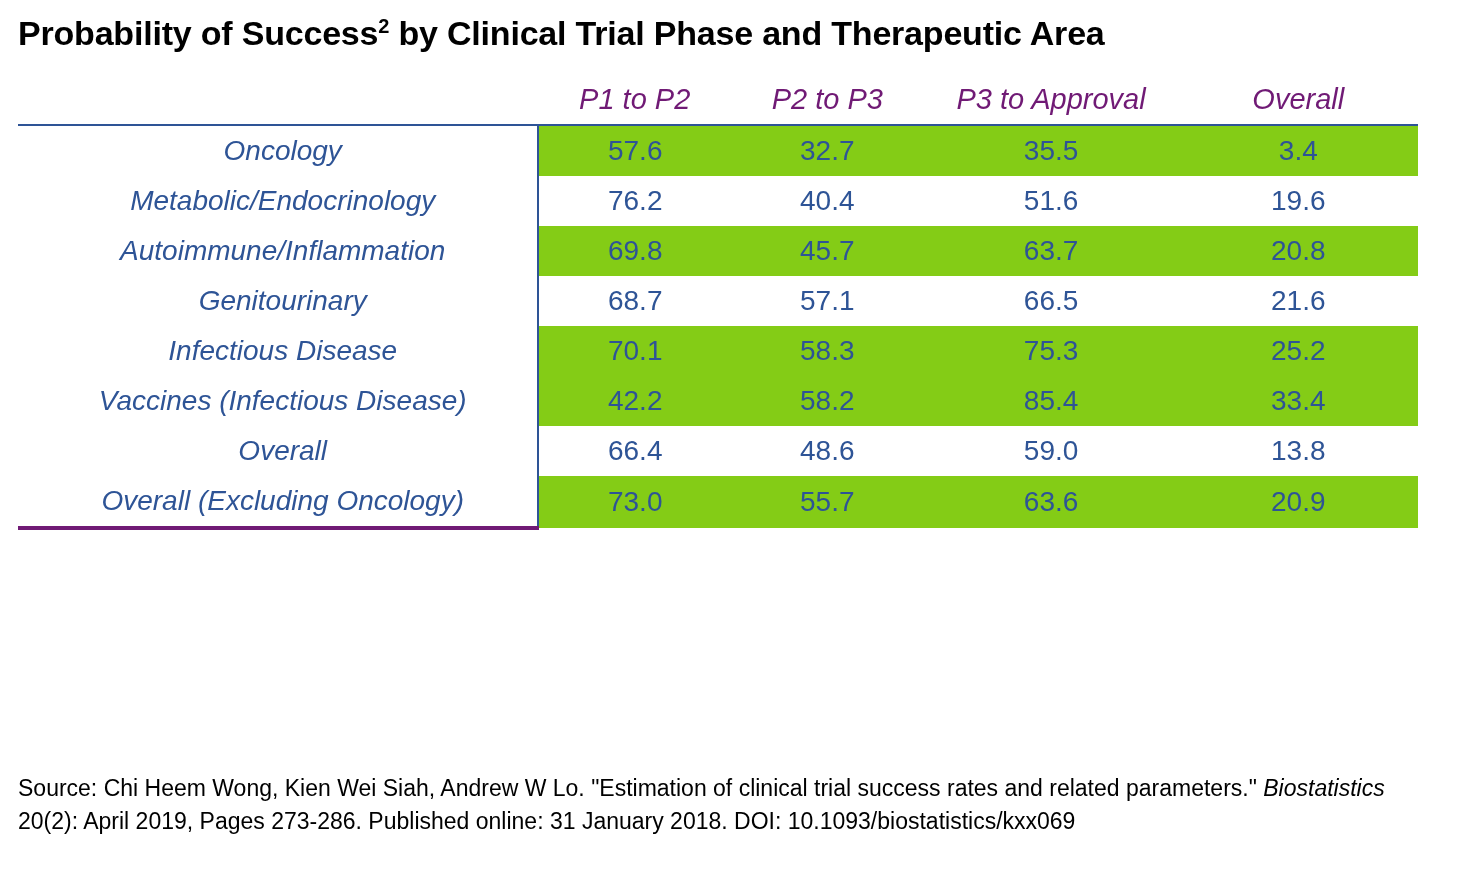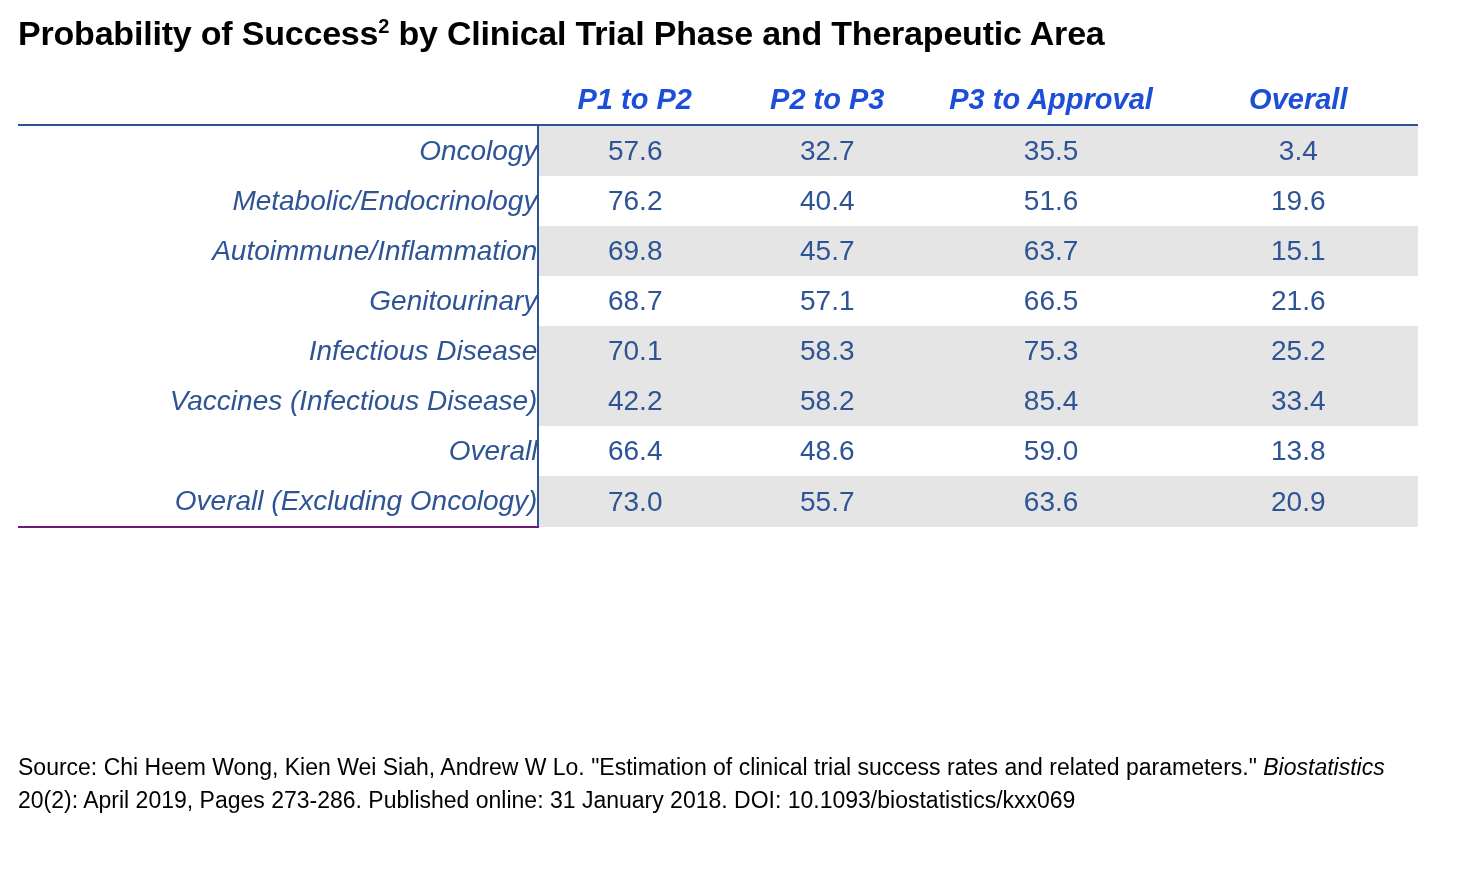--- a/index.html
+++ b/index.html
@@ -42,60 +42,60 @@
     width: 1400px;
     table-layout: fixed;
   }
   table.psdata col.c-label { width: 500px; }
   table.psdata col.c-num   { width: 185px; }
   table.psdata col.c-num3  { width: 245px; }
   table.psdata col.c-num4  { width: 230px; }
   thead th {
     font-size: 29px;
     font-style: italic;
-    font-weight: bold;
-    color: #1d4ed8;
+    font-weight: normal;
+    color: #701a75;
     padding: 0 0 8px 0;
     text-align: center;
     vertical-align: bottom;
     border-bottom: 2px solid #2e5496;
   }
   thead th.blank {
     border-bottom: 2px solid #2e5496;
   }
   tbody td {
     font-size: 28px;
     color: #2e5496;
     height: 50px;
     padding: 0;
     vertical-align: middle;
   }
   tbody td.label {
     font-style: italic;
-    text-align: right;
+    text-align: center;
     padding-left: 10px;
     border-right: 2px solid #2e5496;
     white-space: nowrap;
   }
   tbody td.num {
     text-align: center;
   }
   tbody tr.alt td {
-    background: #e5e5e5;
+    background: #84cc16;
   }
   tbody tr.alt td.label {
     background: transparent;
   }
   tbody tr.last td.label {
-    border-bottom: 2px solid #701a75;
+    border-bottom: 4px solid #701a75;
   }
   .source {
     position: absolute;
     left: 18px;
-    top: 728px;
+    top: 749px;
     width: 1420px;
     font-size: 23px;
     line-height: 1.45;
     color: #000000;
   }
   .source i { font-style: italic; }
 </style>
 </head>
 <body>
 
@@ -133,21 +133,21 @@
         <td class="num">76.2</td>
         <td class="num">40.4</td>
         <td class="num">51.6</td>
         <td class="num">19.6</td>
       </tr>
       <tr class="alt">
         <td class="label">Autoimmune/Inflammation</td>
         <td class="num">69.8</td>
         <td class="num">45.7</td>
         <td class="num">63.7</td>
-        <td class="num">15.1</td>
+        <td class="num">20.8</td>
       </tr>
       <tr>
         <td class="label">Genitourinary</td>
         <td class="num">68.7</td>
         <td class="num">57.1</td>
         <td class="num">66.5</td>
         <td class="num">21.6</td>
       </tr>
       <tr class="alt">
         <td class="label">Infectious Disease</td>

